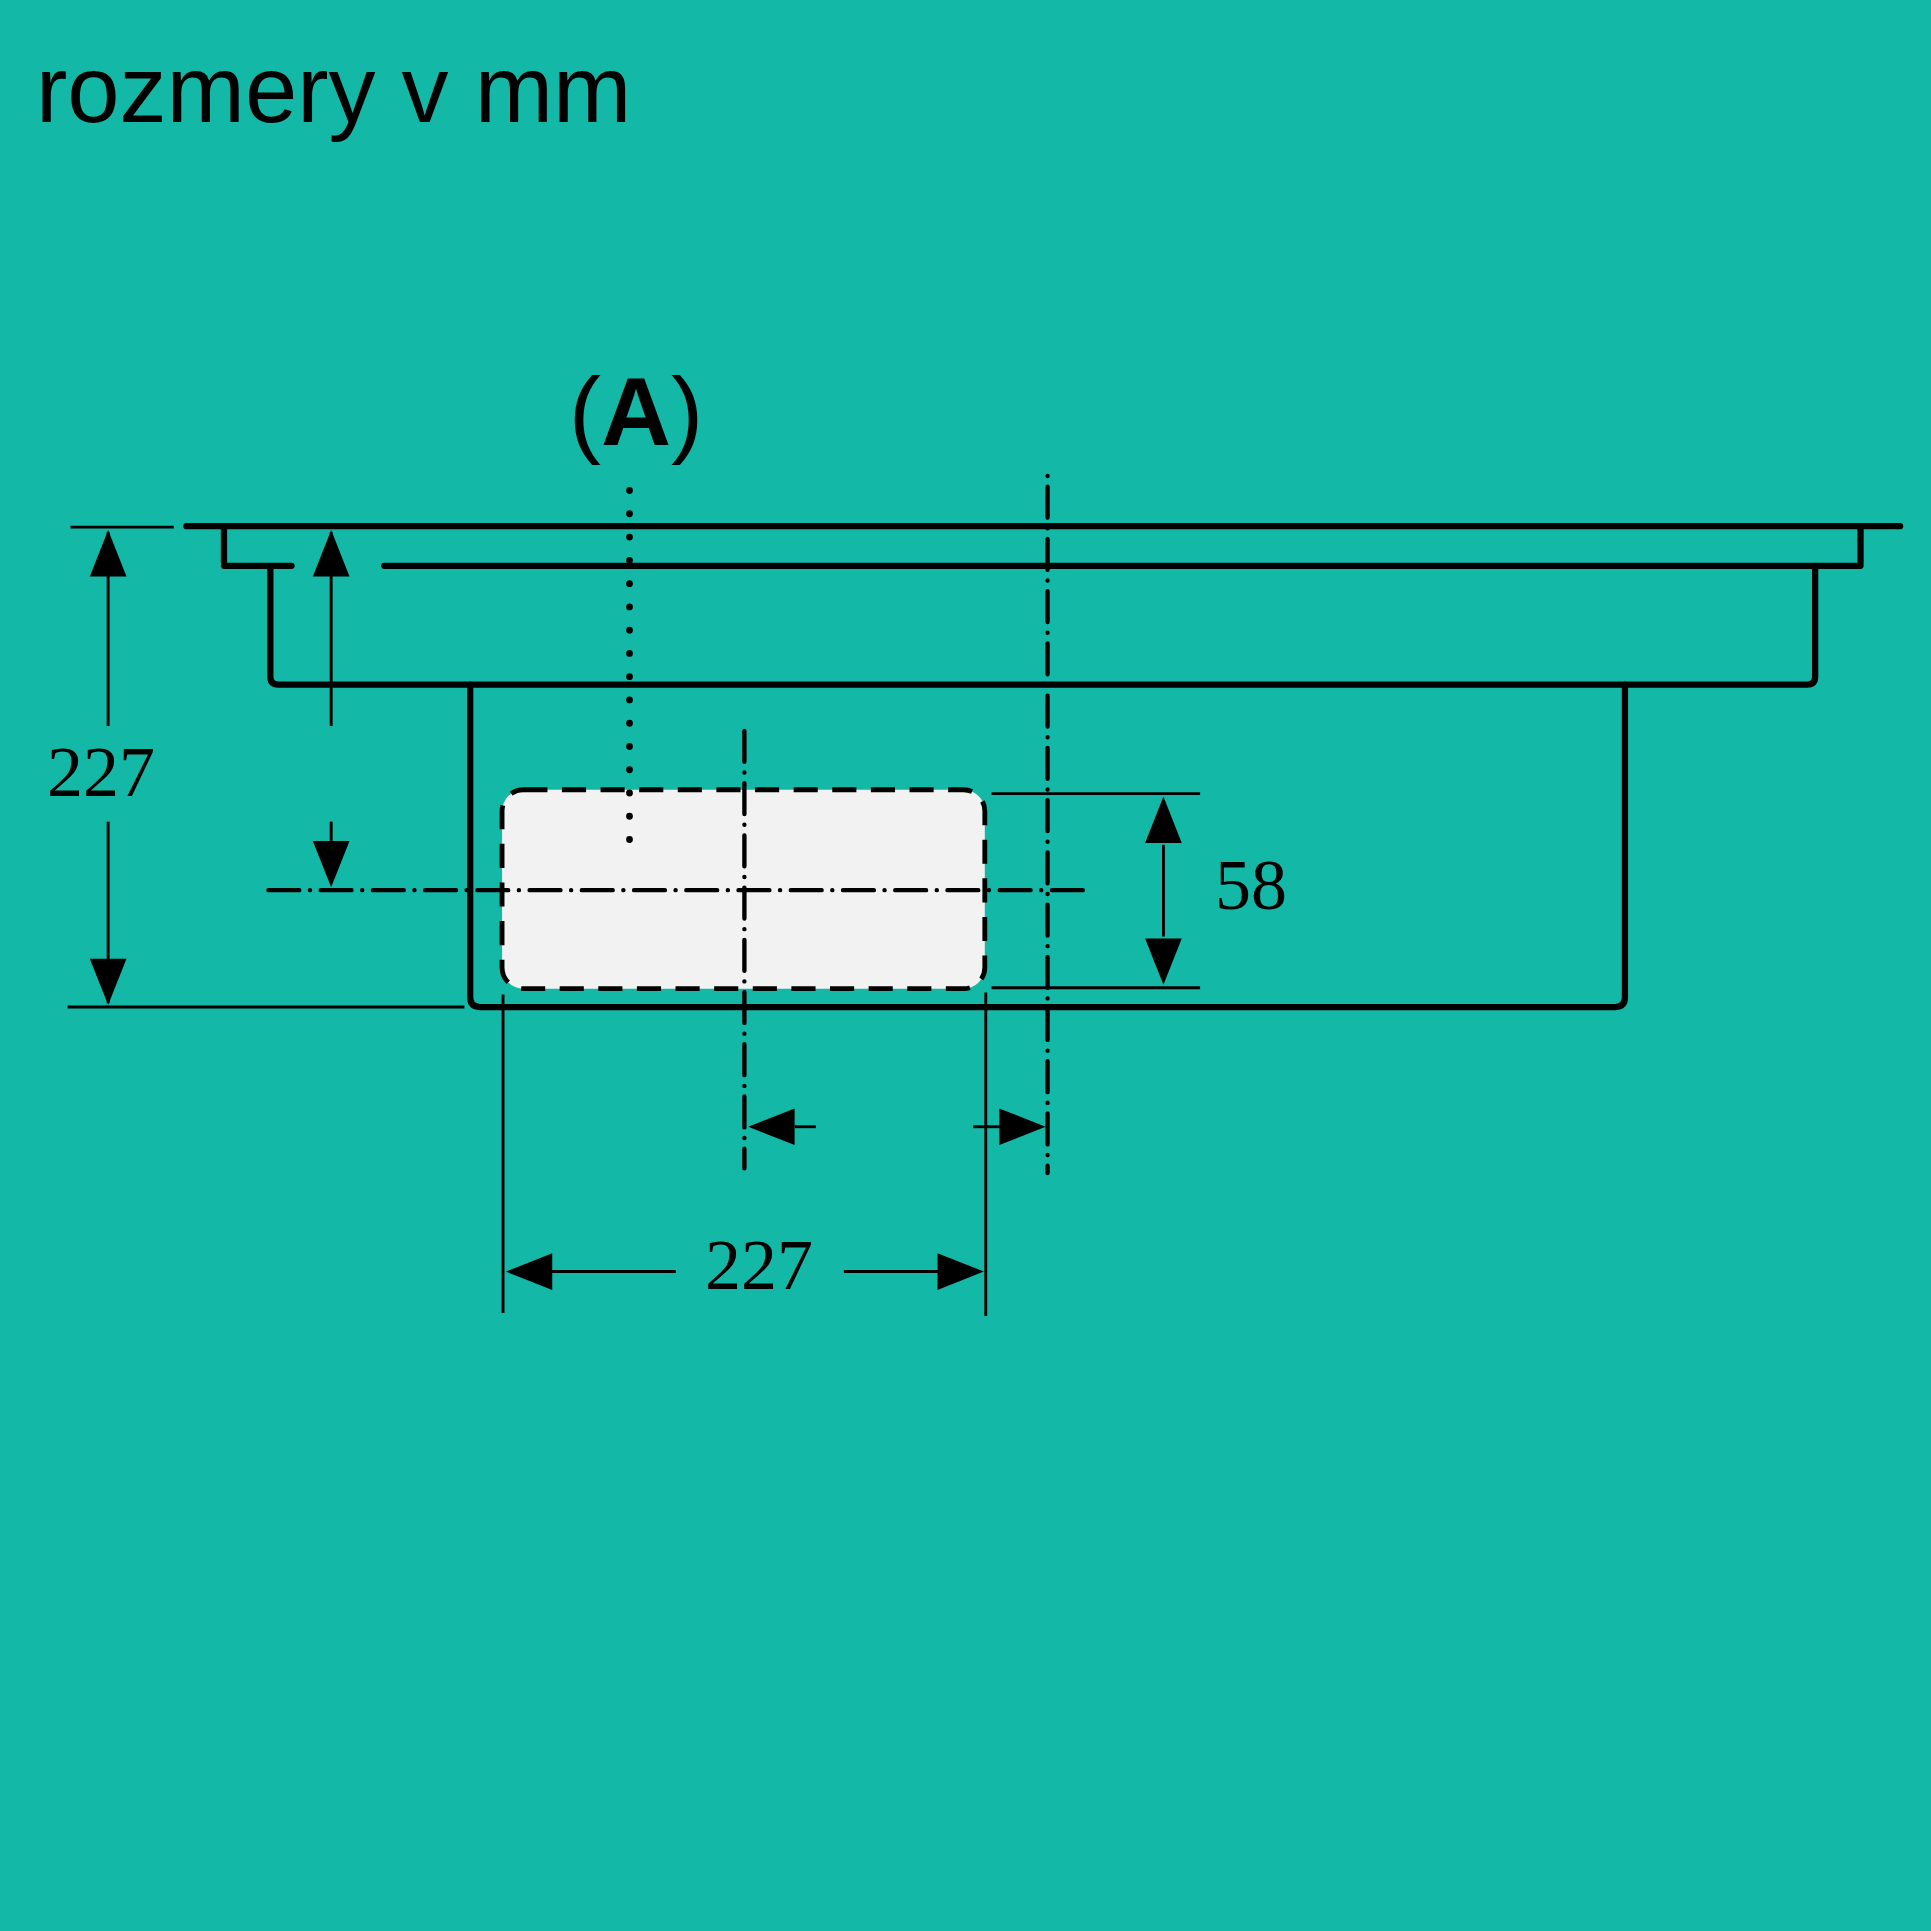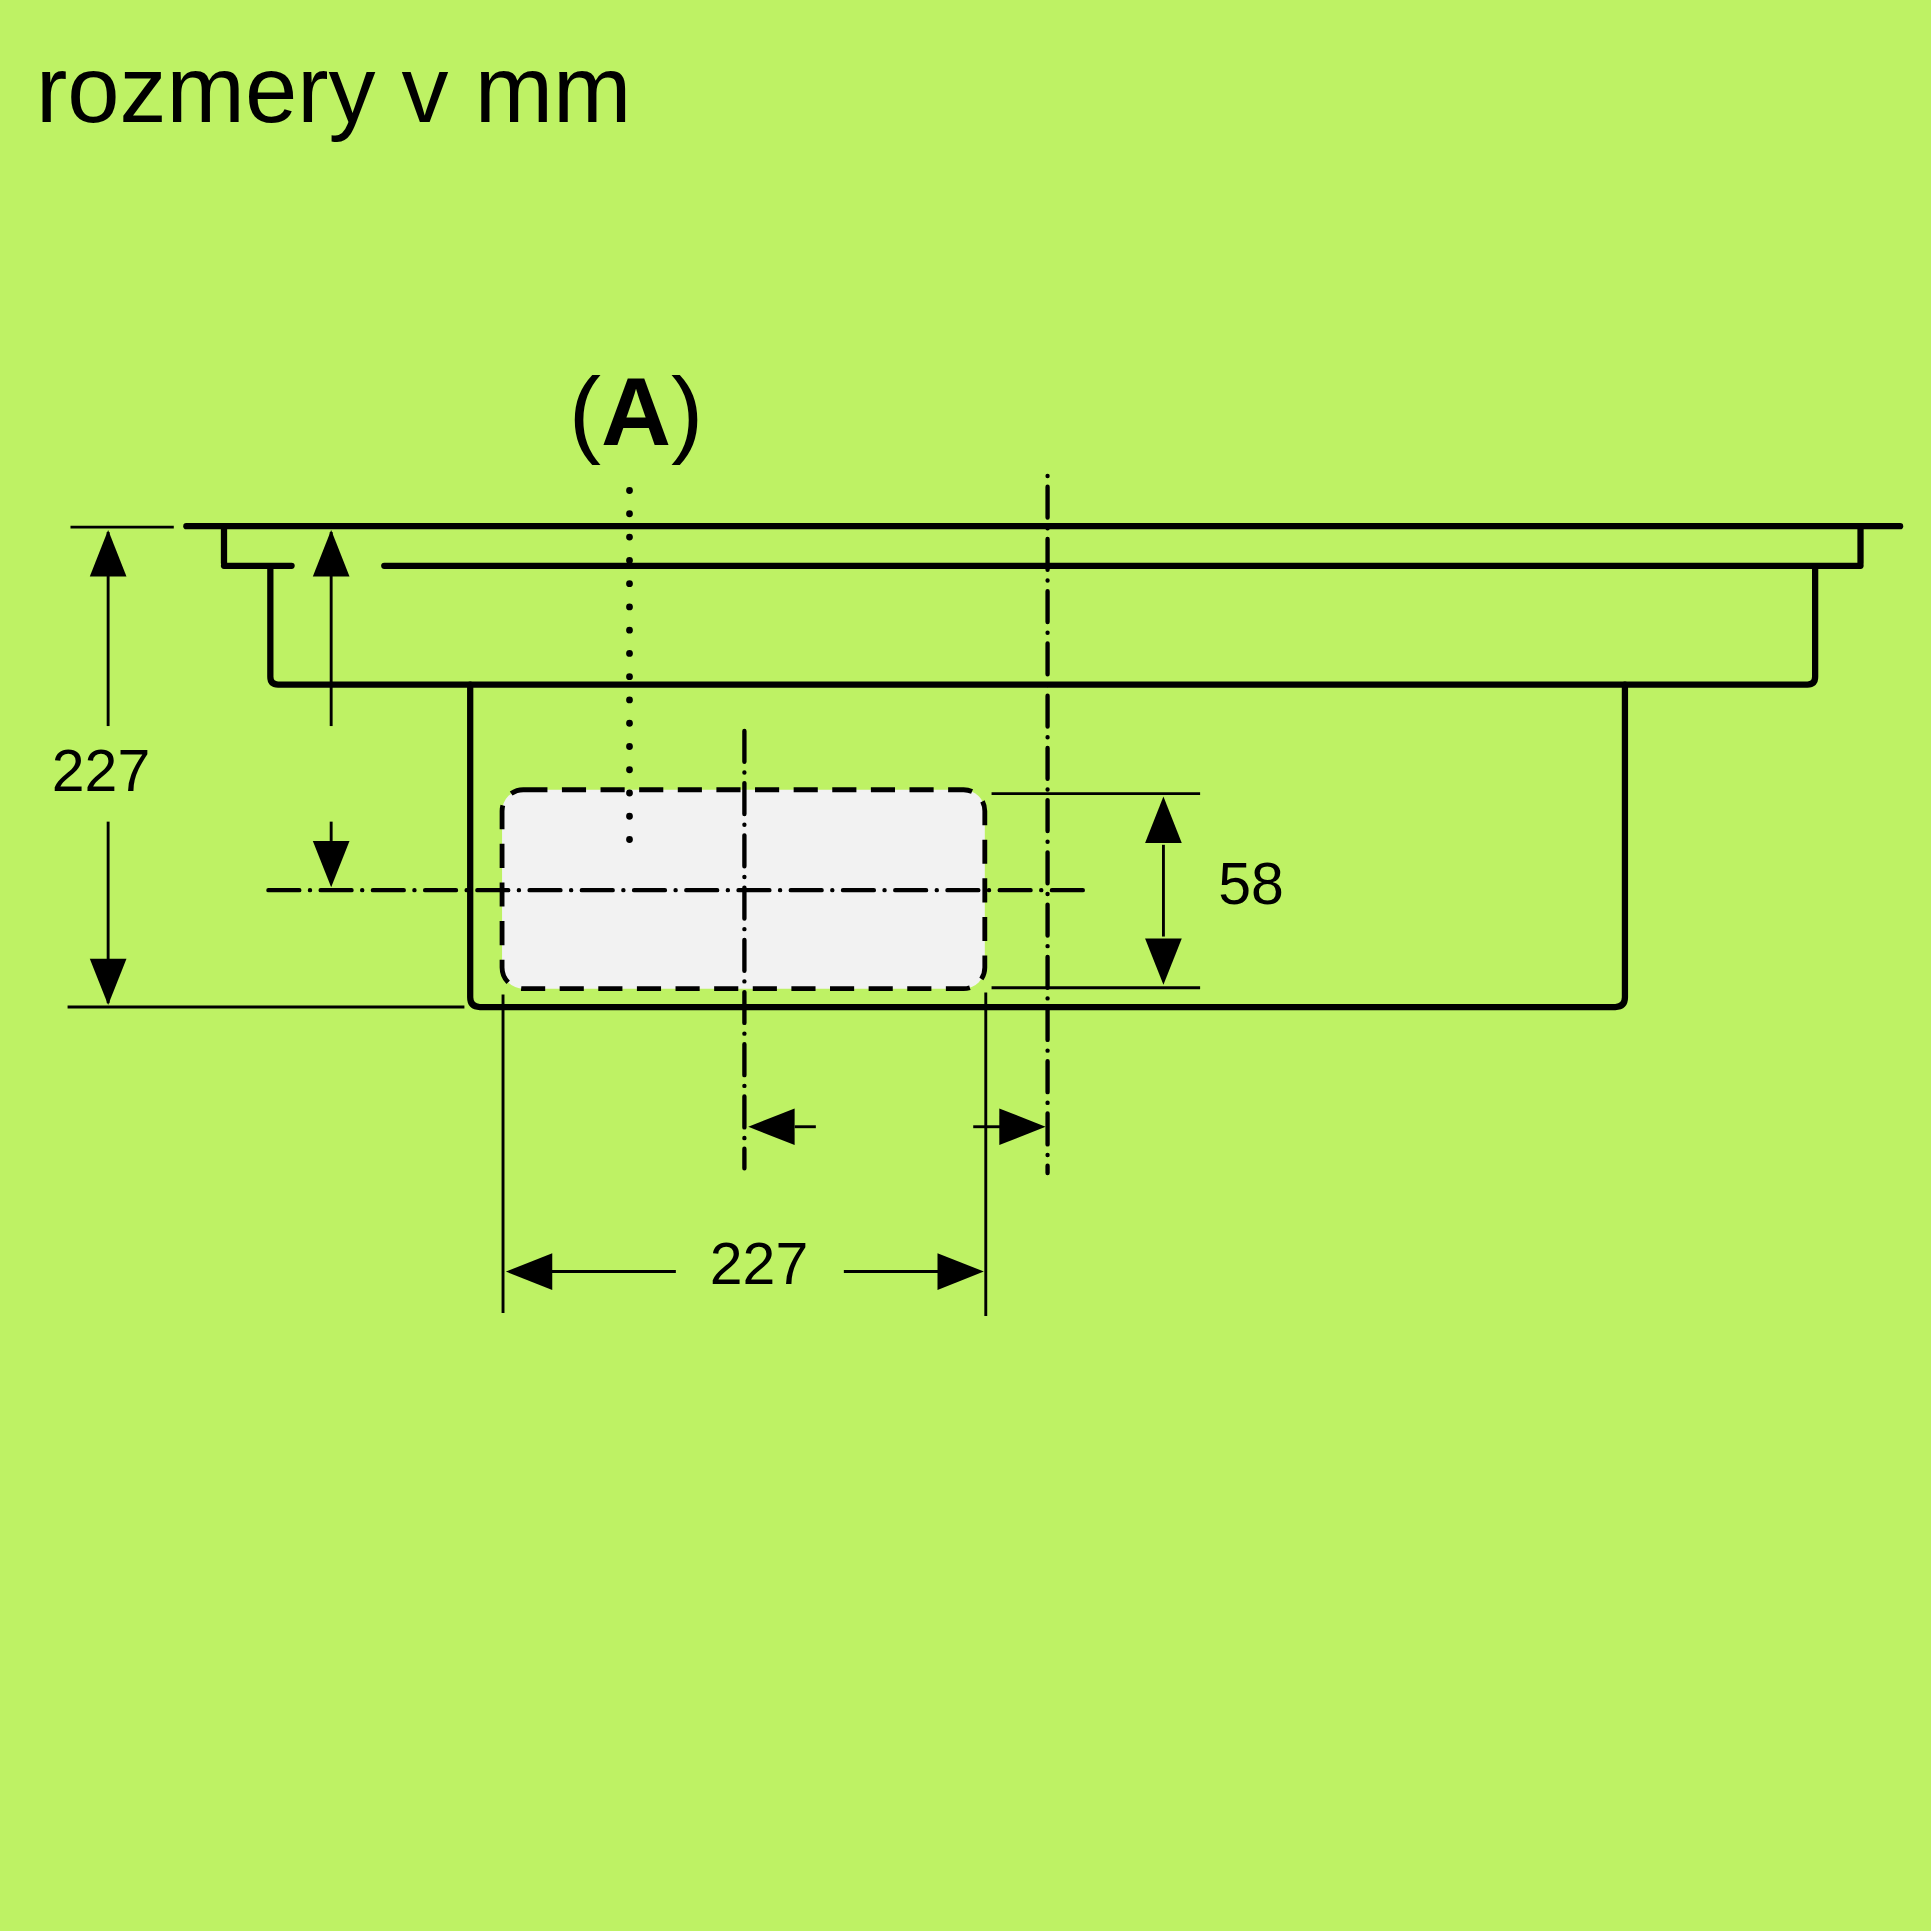--- a/index.html
+++ b/index.html
@@ -4,21 +4,21 @@
 <style>
   html, body {
     margin: 0;
     padding: 0;
     background: #ffffff;
   }
   .canvas {
     position: relative;
     width: 1931px;
     height: 1931px;
-    background: #bef264;
+    background: #14b8a6;
     font-family: "Liberation Sans", sans-serif;
     color: #000000;
     overflow: hidden;
   }
   .drawing-svg {
     position: absolute;
     left: 0;
     top: 0;
     width: 1931px;
     height: 1931px;
@@ -27,22 +27,23 @@
     position: absolute;
     white-space: nowrap;
     color: #000000;
     line-height: 1.15;
   }
   .title-line {
     font-size: 94px;
     left: 36px;
   }
   .dim-label {
-    font-size: 59px;
+    font-size: 72px;
     transform: translate(-50%, -50%);
+    font-family: Liberation Serif, serif;
   }
   .marker-label {
     font-size: 97px;
     transform: translateX(-50%);
   }
   .marker-label .bold, .note .bold {
     font-weight: bold;
   }
   .note {
     font-size: 94px;

